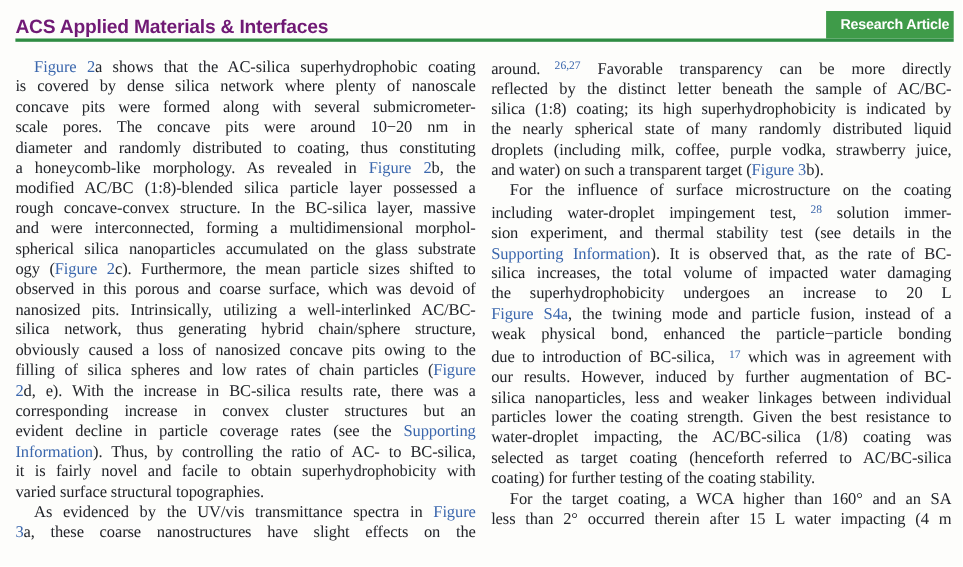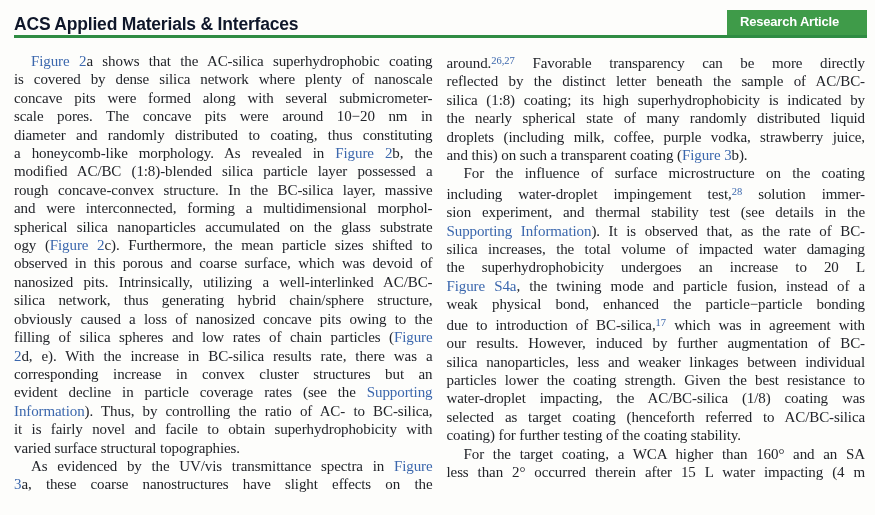--- a/index.html
+++ b/index.html
@@ -1,31 +1,31 @@
 <!DOCTYPE html>
 <html><head>
 <meta charset="utf-8">
 <style>
   html,body{margin:0;padding:0;background:#fff;}
   .page{position:relative;width:875px;height:515px;background:#fdfdfb;overflow:hidden;
         font-family:"Liberation Serif",serif;color:#22242a;}
   .hdr{position:absolute;left:14px;top:10px;right:8px;height:28px;}
   .journal{position:absolute;left:0;top:4px;font-family:"Liberation Sans",sans-serif;
-           font-weight:bold;font-size:17.5px;color:#0f172a;letter-spacing:-0.2px;white-space:nowrap;}
+           font-weight:bold;font-size:17.5px;color:#701a75;letter-spacing:-0.2px;white-space:nowrap;}
   .badge{position:absolute;right:0;top:0;background:#3f9b49;color:#fff;
          font-family:"Liberation Sans",sans-serif;font-weight:bold;font-size:13px;
-         padding:4px 28px 6px 13px;letter-spacing:-0.2px;}
+         padding:4px 4px 6px 13px;letter-spacing:-0.2px;}
   .rule{position:absolute;left:14px;right:8px;top:35px;height:3px;background:#2f8c43;}
   .cols{position:absolute;left:14px;top:52px;width:851px;bottom:16px;display:flex;gap:14px;overflow:hidden;}
   .col{width:419px;font-size:15px;line-height:18.4px;letter-spacing:-0.1px;}
   .ln{text-align:justify;text-align-last:justify;hyphens:none;}
   .ln.last{text-align-last:auto;}
   .ln.ind{text-indent:17px;}
   .link{color:#3b67ad;}
-  .sup{color:#3b67ad;font-size:10.5px;vertical-align:4px;letter-spacing:0;}
+  .sup{color:#3b67ad;font-size:10.5px;vertical-align:4px;letter-spacing:0;margin-left:13px;}
 </style>
 </head>
 <body>
 
 <div class="page">
   <div class="hdr">
     <span class="journal">ACS Applied Materials &amp; Interfaces</span>
     <span class="badge">Research Article</span>
   </div>
   <div class="rule"></div>
@@ -55,21 +55,21 @@
         <div class="ln last"><span class="t">varied surface structural topographies.</span></div>
         <div class="ln ind"><span class="t">As evidenced by the UV/vis transmittance spectra in </span><span class="link">Figure</span></div>
         <div class="ln"><span class="link">3</span><span class="t">a, these coarse nanostructures have slight effects on the</span></div>
       </div>
     <div class="col">
         <div class="ln"><span class="t">around.</span><span class="sup">26,27</span><span class="t"> Favorable transparency can be more directly</span></div>
         <div class="ln"><span class="t">reflected by the distinct letter beneath the sample of AC/BC-</span></div>
         <div class="ln"><span class="t">silica (1:8) coating; its high superhydrophobicity is indicated by</span></div>
         <div class="ln"><span class="t">the nearly spherical state of many randomly distributed liquid</span></div>
         <div class="ln"><span class="t">droplets (including milk, coffee, purple vodka, strawberry juice,</span></div>
-        <div class="ln last"><span class="t">and this) on such a transparent coating (</span><span class="link">Figure 3</span><span class="t">b).</span></div>
+        <div class="ln last"><span class="t">and water) on such a transparent target (</span><span class="link">Figure 3</span><span class="t">b).</span></div>
         <div class="ln ind"><span class="t">For the influence of surface microstructure on the coating</span></div>
         <div class="ln"><span class="t">including water-droplet impingement test,</span><span class="sup">28</span><span class="t"> solution immer-</span></div>
         <div class="ln"><span class="t">sion experiment, and thermal stability test (see details in the</span></div>
         <div class="ln"><span class="link">Supporting Information</span><span class="t">). It is observed that, as the rate of BC-</span></div>
         <div class="ln"><span class="t">silica increases, the total volume of impacted water damaging</span></div>
         <div class="ln"><span class="t">the superhydrophobicity undergoes an increase to 20 L</span></div>
         <div class="ln"><span class="link">Figure S4a</span><span class="t">, the twining mode and particle fusion, instead of a</span></div>
         <div class="ln"><span class="t">weak physical bond, enhanced the particle−particle bonding</span></div>
         <div class="ln"><span class="t">due to introduction of BC-silica,</span><span class="sup">17</span><span class="t"> which was in agreement with</span></div>
         <div class="ln"><span class="t">our results. However, induced by further augmentation of BC-</span></div>

